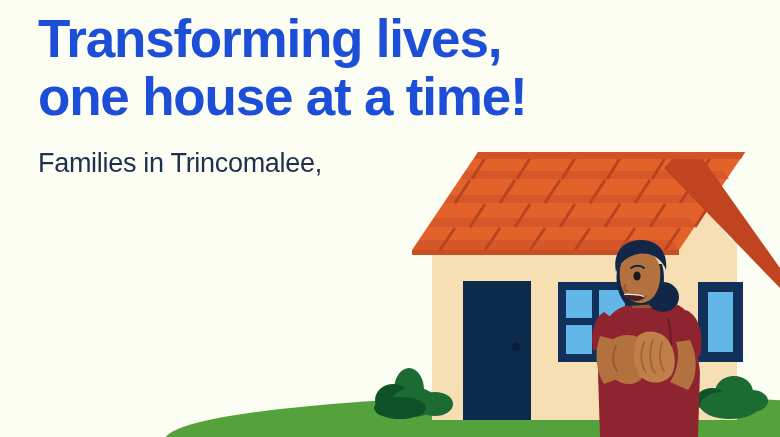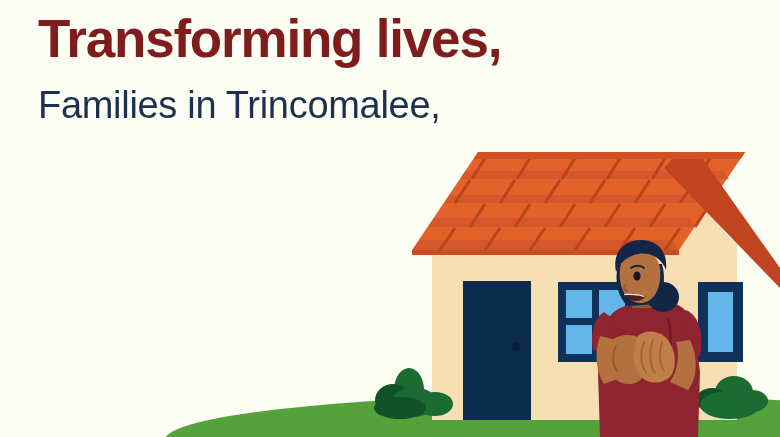--- a/index.html
+++ b/index.html
@@ -28,30 +28,30 @@
     top: 10px;
     width: 620px;
     z-index: 40;
   }
 
   .headline {
     font-family: "Liberation Sans", sans-serif;
     font-weight: bold;
     font-size: 53px;
     line-height: 58px;
-    color: #7f1d1d;
+    color: #1d4ed8;
     letter-spacing: -1.2px;
     margin: 0;
     white-space: nowrap;
   }
 
   .subhead {
     font-family: "Liberation Sans", sans-serif;
     font-weight: normal;
-    font-size: 38px;
+    font-size: 27px;
     line-height: 39px;
     color: #1D3050;
     letter-spacing: -0.3px;
     margin: 0;
     padding-top: 18px;
     white-space: nowrap;
   }
 
   
   #illustration {
@@ -248,16 +248,17 @@
           <path d="M662 342 C659 351, 659 363, 664 371"></path>
         </g>
         <path d="M616 346 C612 354, 612 364, 617 371" stroke="#96582E" stroke-width="1.8" fill="none" stroke-linecap="round"></path>
       </g>
 
     </g>
   </svg>
 
   <div id="text-block">
     <h1 class="headline">Transforming lives,</h1>
+    <h1 class="headline">one house at a time!</h1>
     <p class="subhead">Families in Trincomalee,</p>
   </div>
 
 </div>
 
 </body></html>

